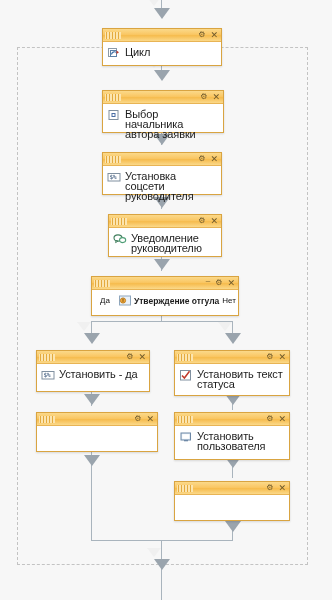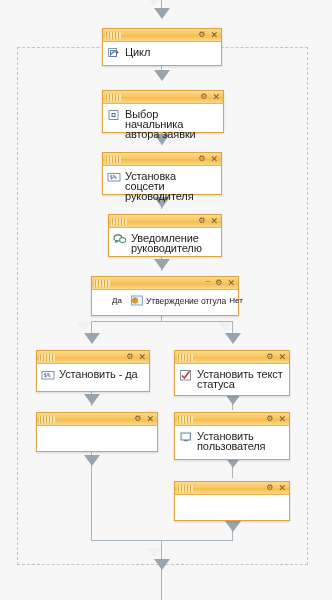--- a/index.html
+++ b/index.html
@@ -95,29 +95,29 @@
   
   .decision{
     position:absolute;
     background:#ffffff;
     border:1px solid #d9a441;
     box-sizing:border-box;
     box-shadow:0 1px 2px rgba(0,0,0,.13);
   }
   .dec-body{
     display:flex;align-items:center;
-    height:21px;padding:0 20px;
+    height:21px;padding:0 8px;
     gap:3px;
   }
   .dec-port{
     font-size:8px;color:#111;white-space:nowrap;
   }
   .dec-center{
     flex:1;display:flex;align-items:center;gap:3px;
-    justify-content:flex-start;padding-left:6px;
+    justify-content:flex-start;padding-left:6px;font-weight:bold;
   }
   .dec-title{font-size:8.5px;color:#1c1c1c;white-space:nowrap;}
 </style>
 </head>
 <body>
 
 <div id="canvas">
 
   <div class="loop-region" style="left:17px;top:47px;width:291px;height:518px;"></div>
 

